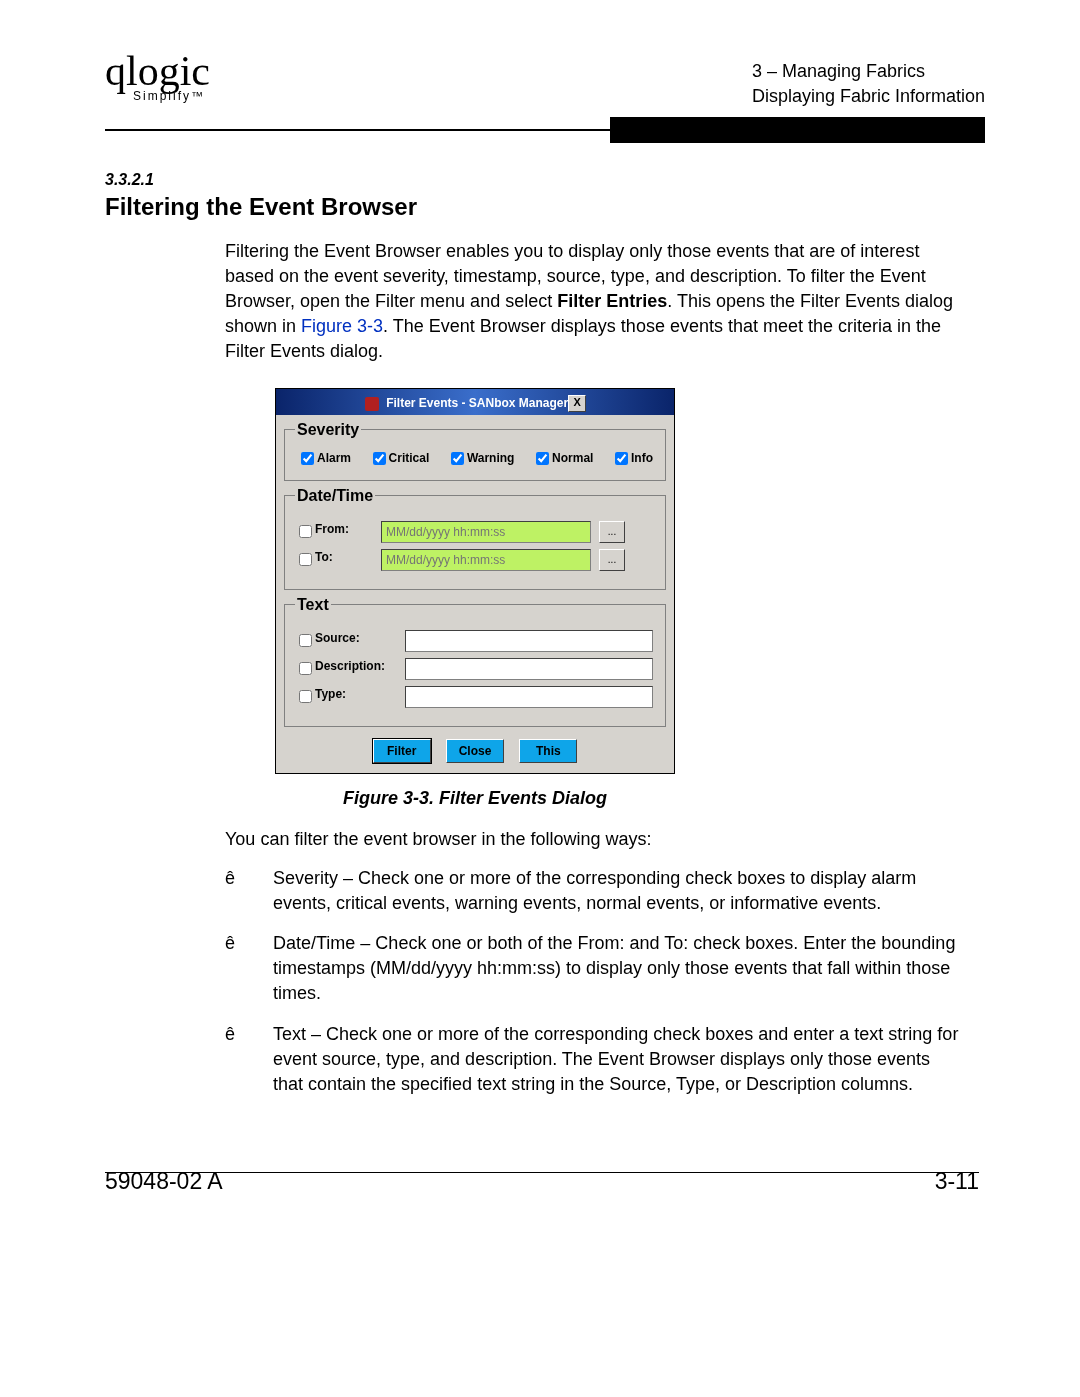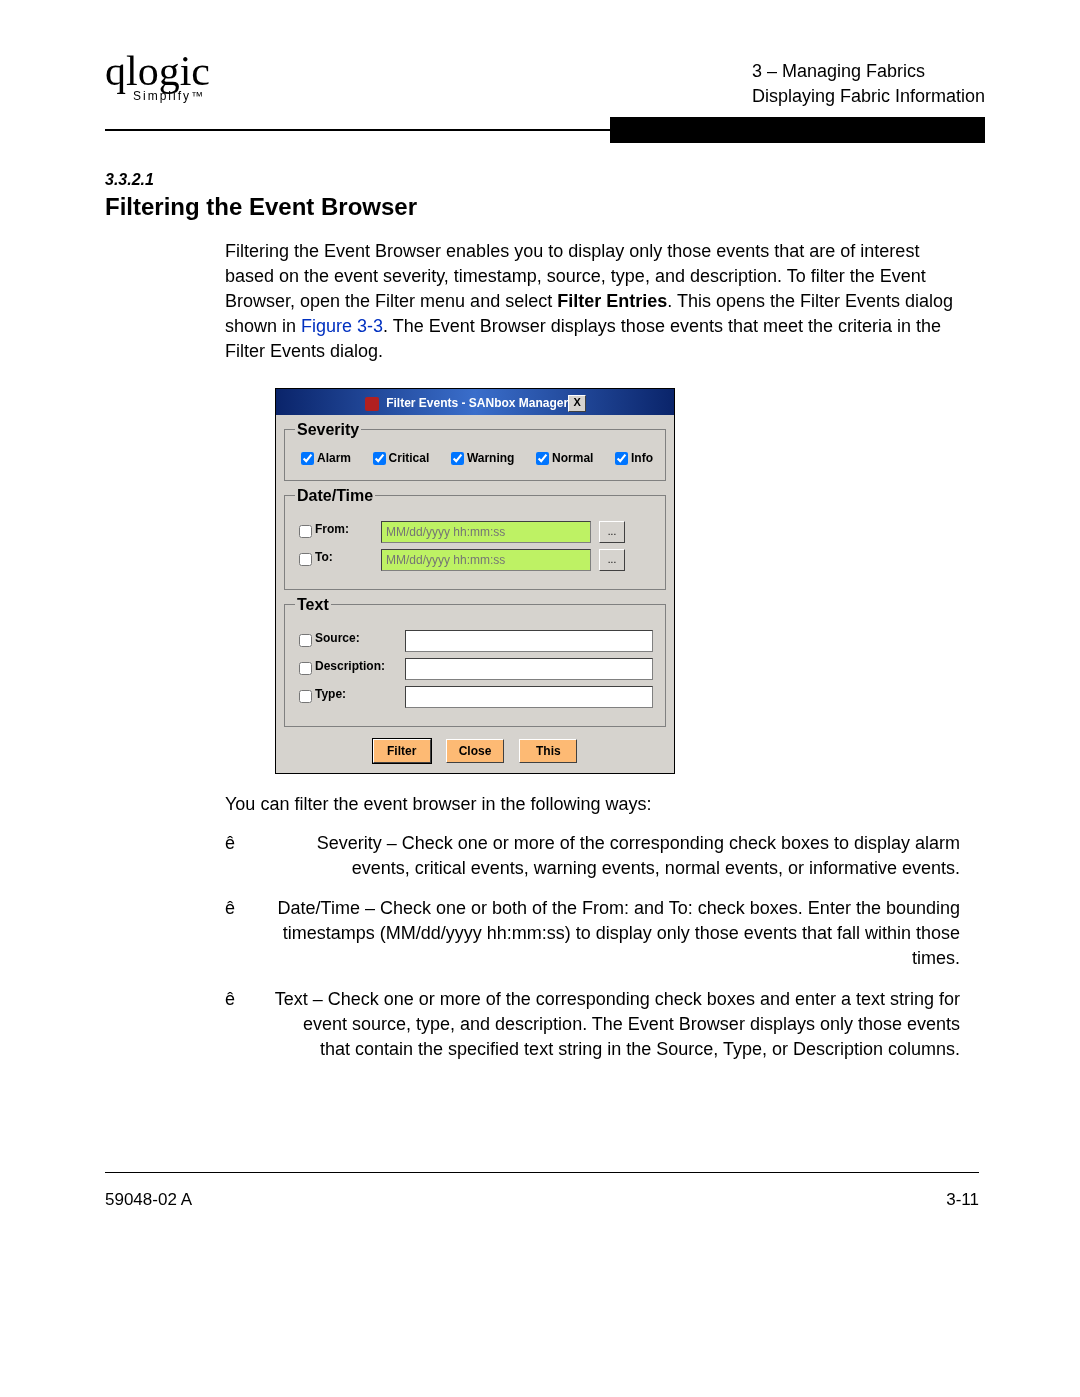--- a/index.html
+++ b/index.html
@@ -175,21 +175,21 @@
   .dlg-buttons {
     text-align: center;
     padding: 6px 0 10px 0;
   }
   .dlg-buttons button {
     width: 58px; height: 24px;
     margin: 0 6px;
     border: 1px solid #fff;
     border-right-color: #404040;
     border-bottom-color: #404040;
-    background: #fdba74;
+    background: #0ea5e9;
     font-weight: bold;
     font-size: 12px;
   }
   .dlg-buttons button.primary {
     outline: 1px solid #000;
   }
   .fig-caption {
     font-style: italic;
     font-weight: bold;
     font-size: 18px;
@@ -201,21 +201,20 @@
     margin-left: 120px;
     font-size: 18px;
     line-height: 1.4;
     margin-bottom: 14px;
   }
   ul.bullets {
     list-style: none;
     margin: 0 0 0 120px;
     padding: 0;
     width: 735px;
-    text-align: right;
   }
   ul.bullets li {
     font-size: 18px;
     line-height: 1.38;
     position: relative;
     padding-left: 48px;
     margin-bottom: 16px;
   }
   ul.bullets li::before {
     content: "ê";
@@ -226,25 +225,25 @@
   .footer-rule {
     position: absolute;
     left: 105px;
     bottom: 70px;
     width: 874px;
     border-top: 1.5px solid #000;
   }
   .footer {
     position: absolute;
     left: 105px;
-    bottom: 33px;
+    bottom: 48px;
     width: 874px;
     display: flex;
     justify-content: space-between;
-    font-size: 17px;
+    font-size: 23px;
   }
 </style>
 </head>
 <body>
 
 <div class="page">
   <div class="header-row">
     <div>
       <span class="logo">qlogic</span>
       <span class="logo-sub">Simplify™</span>
@@ -333,20 +332,21 @@
       </fieldset>
 
       <div class="dlg-buttons">
         <button class="primary">Filter</button>
         <button>Close</button>
         <button>This</button>
       </div>
     </div>
   </div>
 
+  <div class="fig-caption">Figure 3-3.  Filter Events Dialog</div>
 
   <p class="ways-intro">You can filter the event browser in the following ways:</p>
 
   <ul class="bullets">
     <li>Severity – Check one or more of the corresponding check boxes to display alarm events, critical events, warning events, normal events, or informative events.</li>
     <li>Date/Time – Check one or both of the From: and To: check boxes. Enter the bounding timestamps (MM/dd/yyyy hh:mm:ss) to display only those events that fall within those times.</li>
     <li>Text – Check one or more of the corresponding check boxes and enter a text string for event source, type, and description. The Event Browser displays only those events that contain the specified text string in the Source, Type, or Description columns.</li>
   </ul>
 
   <div class="footer-rule"></div>

